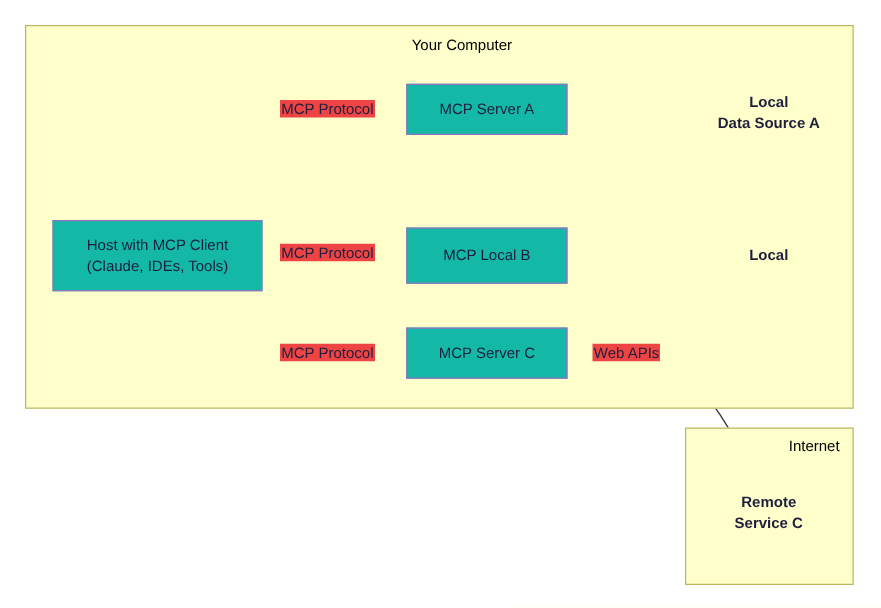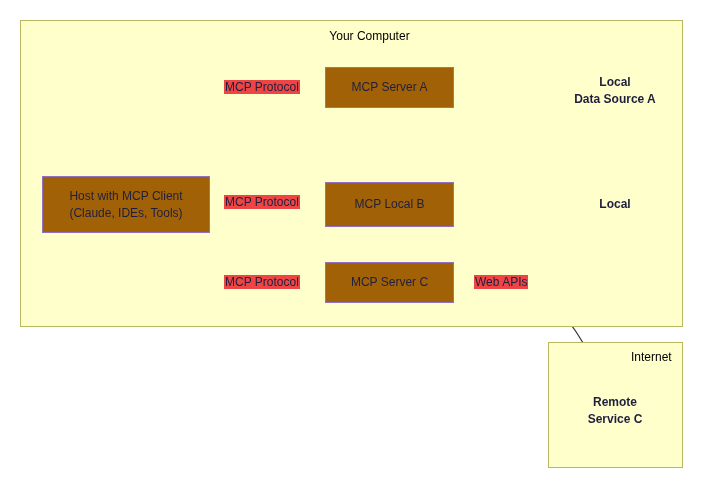--- a/index.html
+++ b/index.html
@@ -45,21 +45,21 @@
     white-space: nowrap;
     margin-left: 36px;
   }
   #internet-container .container-label {
     top: 7px;
     text-align: left;
     left: 46px;
   }
   .node-box {
     position: absolute;
-    background: #a16207;
+    background: #14b8a6;
     border: 1px solid #9370c0;
     box-sizing: border-box;
     display: flex;
     flex-direction: column;
     align-items: center;
     justify-content: center;
     font-size: 12px;
     color: #1f1f3d;
     line-height: 17px;
     text-align: center;

